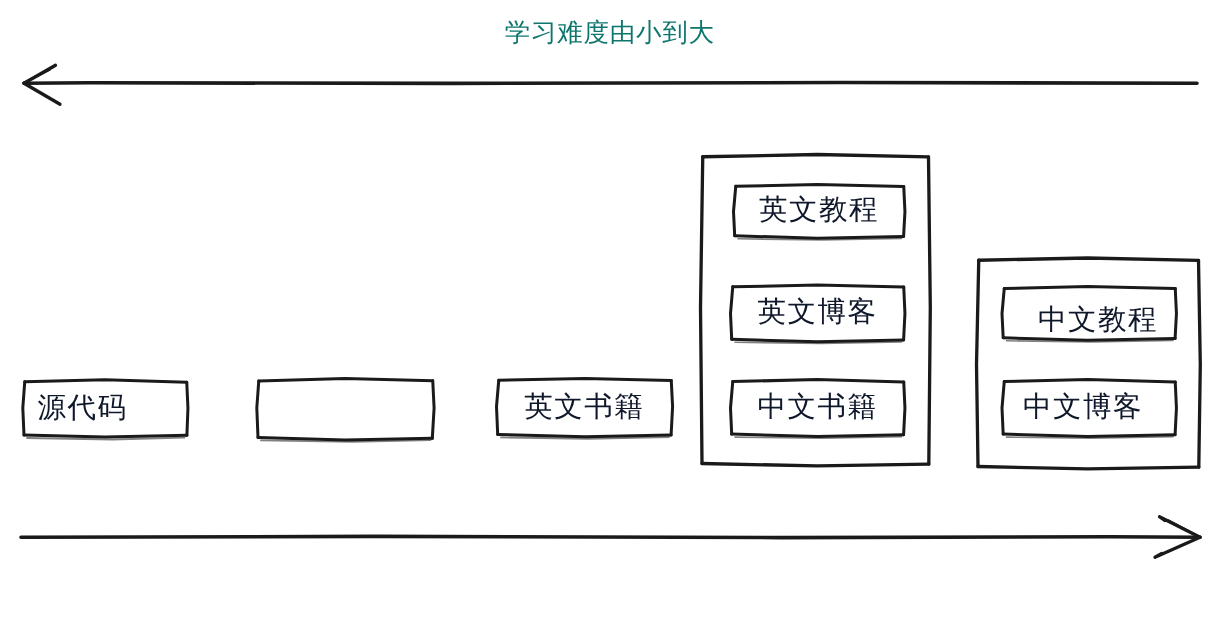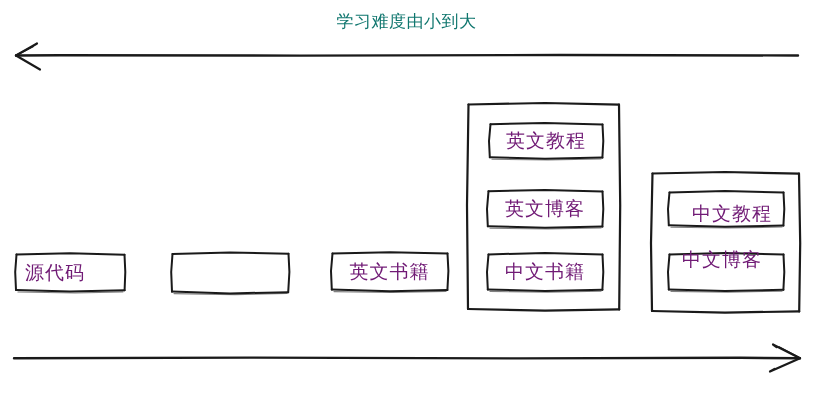--- a/index.html
+++ b/index.html
@@ -50,21 +50,21 @@
     display: flex;
     align-items: center;
     justify-content: center;
     box-sizing: border-box;
     background: transparent;
   }
   .node-label {
     font-size: 19px;
     line-height: 1;
     letter-spacing: 1px;
-    color: #701a75;
+    color: #0f172a;
     white-space: nowrap;
   }
   .group-box {
     position: absolute;
     box-sizing: border-box;
     background: transparent;
   }
 </style>
 </head>
 <body>
@@ -196,17 +196,17 @@
     <span class="node-label">中文书籍</span>
   </div>
 
   <div class="group-box" style="left:651px; top:172px; width:149px; height:140px;">
   </div>
 
   <div class="node-box" style="left:668px; top:191px; width:116px; height:45px;padding-left:12px;">
     <span class="node-label">中文教程</span>
   </div>
 
-  <div class="node-box" style="left:668px; top:241px; width:108px; height:37px;">
+  <div class="node-box" style="left:668px; top:253px; width:108px; height:37px;">
     <span class="node-label">中文博客</span>
   </div>
 
 </div>
 
 </body></html>

